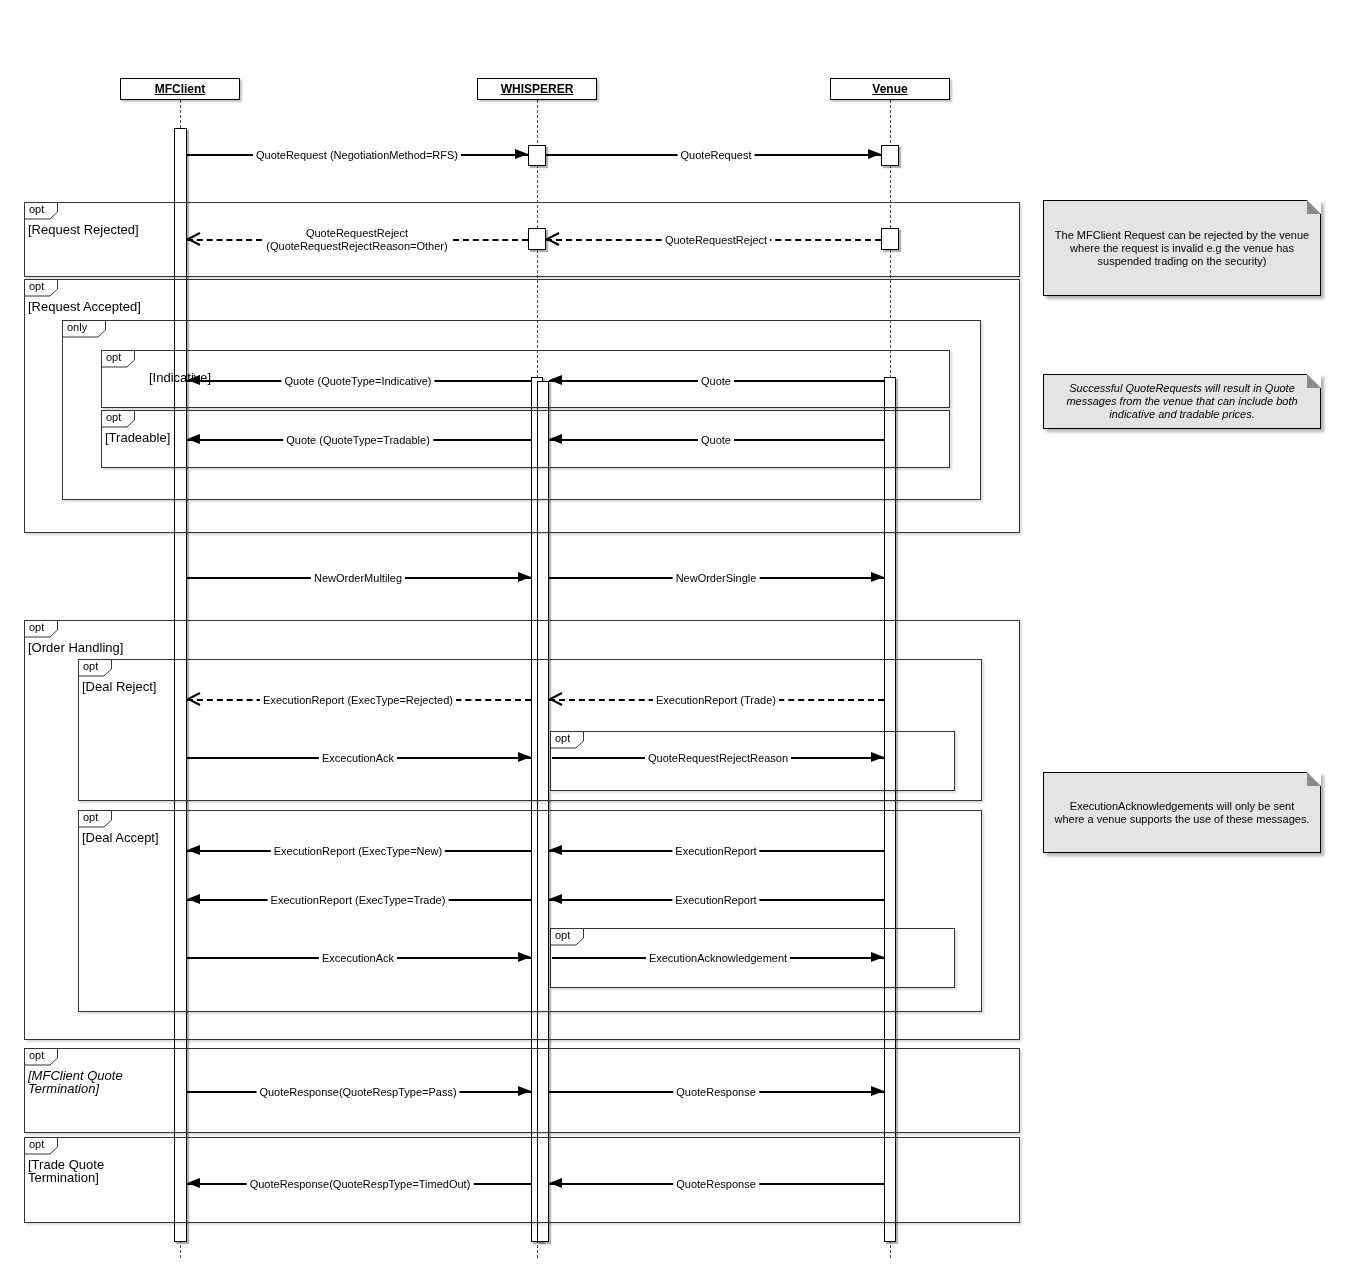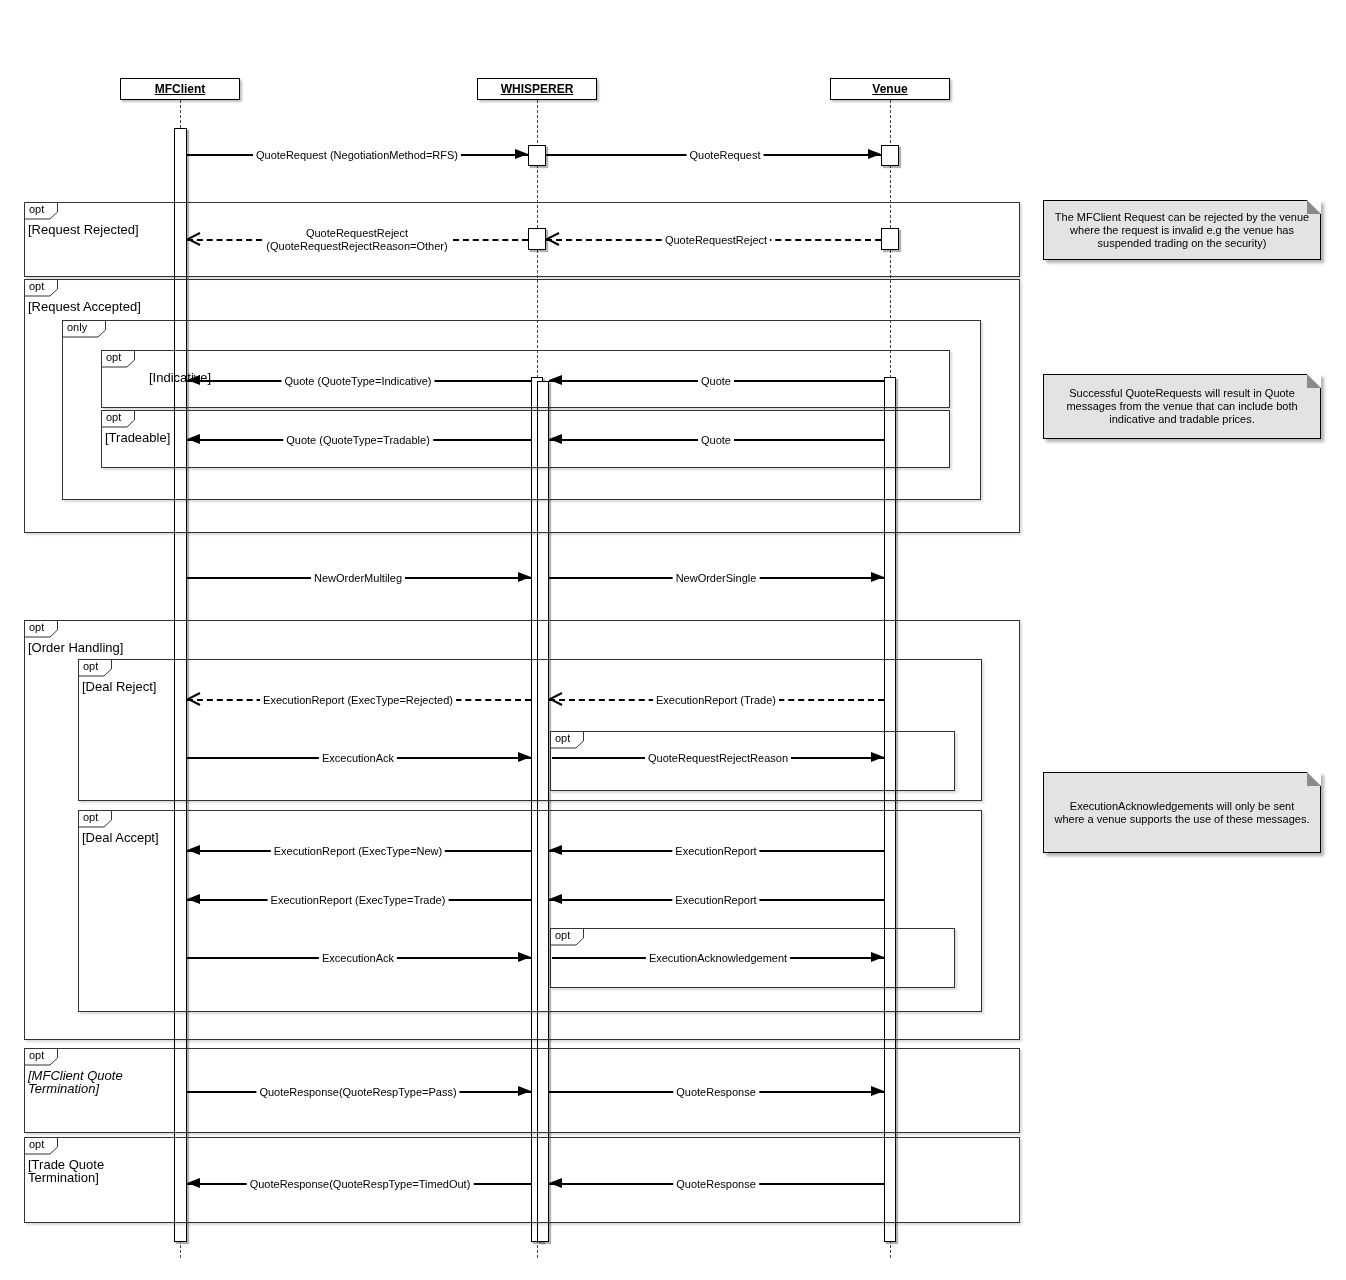--- a/index.html
+++ b/index.html
@@ -99,21 +99,21 @@
     <div class="frame-tab" style="left: 24px; top: 1137px; width: 34px; height: 17px;"><svg width="34" height="18">
         <path d="M0.5 0.5 H33.5 V10 L26 17 H0.5 Z" fill="#ffffff" stroke="#333"></path>
       </svg><span>opt</span></div>
     <div class="frame-cond" style="left: 28px; top: 1158px;">[Trade Quote
 Termination]</div>
     <div class="msg-line" style="left: 187px; top: 154px; width: 341px; border-top: 2px solid rgb(0, 0, 0);"></div>
     <div class="arrow-filled" style="top: 149px; border-top: 5px solid transparent; border-bottom: 5px solid transparent; left: 515px; border-left: 13px solid rgb(0, 0, 0);"></div>
     <div class="msg-label" style="left: 357px; top: 155px;">QuoteRequest (NegotiationMethod=RFS)</div>
     <div class="msg-line" style="left: 546px; top: 154px; width: 335px; border-top: 2px solid rgb(0, 0, 0);"></div>
     <div class="arrow-filled" style="top: 149px; border-top: 5px solid transparent; border-bottom: 5px solid transparent; left: 868px; border-left: 13px solid rgb(0, 0, 0);"></div>
-    <div class="msg-label" style="left: 716px; top: 155px; margin-left: 9px;">QuoteRequest</div>
+    <div class="msg-label" style="left: 716px; top: 155px;">QuoteRequest</div>
     <div class="msg-line" style="left: 187px; top: 239px; width: 341px; border-top: 2px dashed rgb(0, 0, 0);"></div>
     <div class="arrow-open" style="top: 232px; left: 187px;"><svg width="15" height="15">
         <path d="M13 1 L1 7 L13 13" fill="none" stroke="#000" stroke-width="2"></path>
       </svg></div>
     <div class="msg-label" style="left: 357px; top: 240px;">QuoteRequestReject
 (QuoteRequestRejectReason=Other)</div>
     <div class="msg-line" style="left: 546px; top: 239px; width: 335px; border-top: 2px dashed rgb(0, 0, 0);"></div>
     <div class="arrow-open" style="top: 232px; left: 546px;"><svg width="15" height="15">
         <path d="M13 1 L1 7 L13 13" fill="none" stroke="#000" stroke-width="2"></path>
       </svg></div>
@@ -175,24 +175,24 @@
     <div class="msg-label" style="left: 358px; top: 1092px;">QuoteResponse(QuoteRespType=Pass)</div>
     <div class="msg-line" style="left: 549px; top: 1091px; width: 335px; border-top: 2px solid rgb(0, 0, 0);"></div>
     <div class="arrow-filled" style="top: 1086px; border-top: 5px solid transparent; border-bottom: 5px solid transparent; left: 871px; border-left: 13px solid rgb(0, 0, 0);"></div>
     <div class="msg-label" style="left: 716px; top: 1092px;">QuoteResponse</div>
     <div class="msg-line" style="left: 187px; top: 1183px; width: 344px; border-top: 2px solid rgb(0, 0, 0);"></div>
     <div class="arrow-filled" style="top: 1178px; border-top: 5px solid transparent; border-bottom: 5px solid transparent; left: 187px; border-right: 13px solid rgb(0, 0, 0);"></div>
     <div class="msg-label" style="left: 360px; top: 1184px;">QuoteResponse(QuoteRespType=TimedOut)</div>
     <div class="msg-line" style="left: 549px; top: 1183px; width: 335px; border-top: 2px solid rgb(0, 0, 0);"></div>
     <div class="arrow-filled" style="top: 1178px; border-top: 5px solid transparent; border-bottom: 5px solid transparent; left: 549px; border-right: 13px solid rgb(0, 0, 0);"></div>
     <div class="msg-label" style="left: 716px; top: 1184px;">QuoteResponse</div>
-    <div class="note" style="left: 1043px; top: 200px; width: 278px; height: 60px;">
+    <div class="note" style="left: 1043px; top: 200px; width: 278px; height: 96px;">
       <span>The MFClient Request can be rejected by the venue where the request is invalid e.g the venue has suspended trading on the security)</span>
     </div>
-    <div class="note" style="left: 1043px; top: 374px; width: 278px; height: 65px;">
+    <div class="note" style="left: 1043px; top: 374px; width: 278px; height: 55px; font-style: italic;">
       <span>Successful QuoteRequests will result in Quote messages from the venue that can include both indicative and tradable prices.</span>
     </div>
     <div class="note" style="left: 1043px; top: 772px; width: 278px; height: 81px;">
       <span>ExecutionAcknowledgements will only be sent where a venue supports the use of these messages.</span>
     </div>
     <div class="actor-box" style="left: 120px; top: 78px; width: 120px; height: 22px;">
       <span>MFClient</span>
     </div>
     <div class="actor-box" style="left: 477px; top: 78px; width: 120px; height: 22px;">
       <span>WHISPERER</span>

